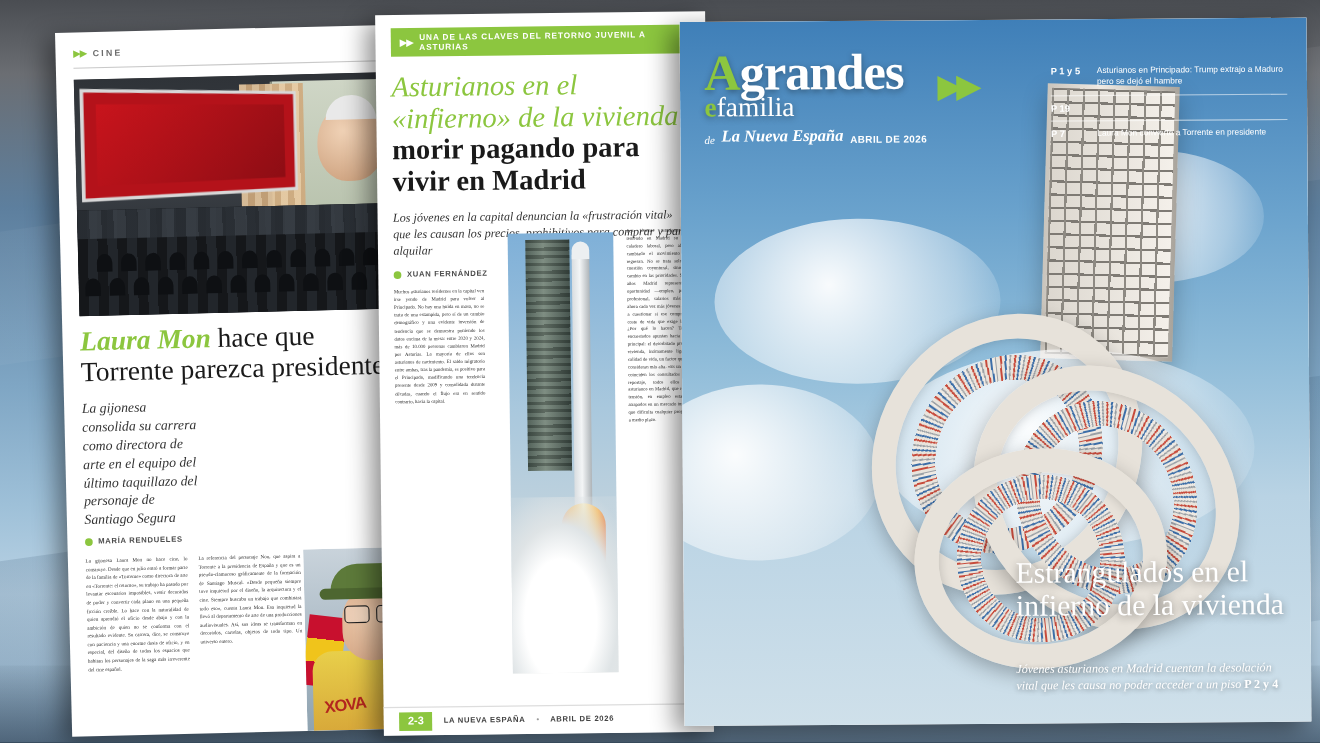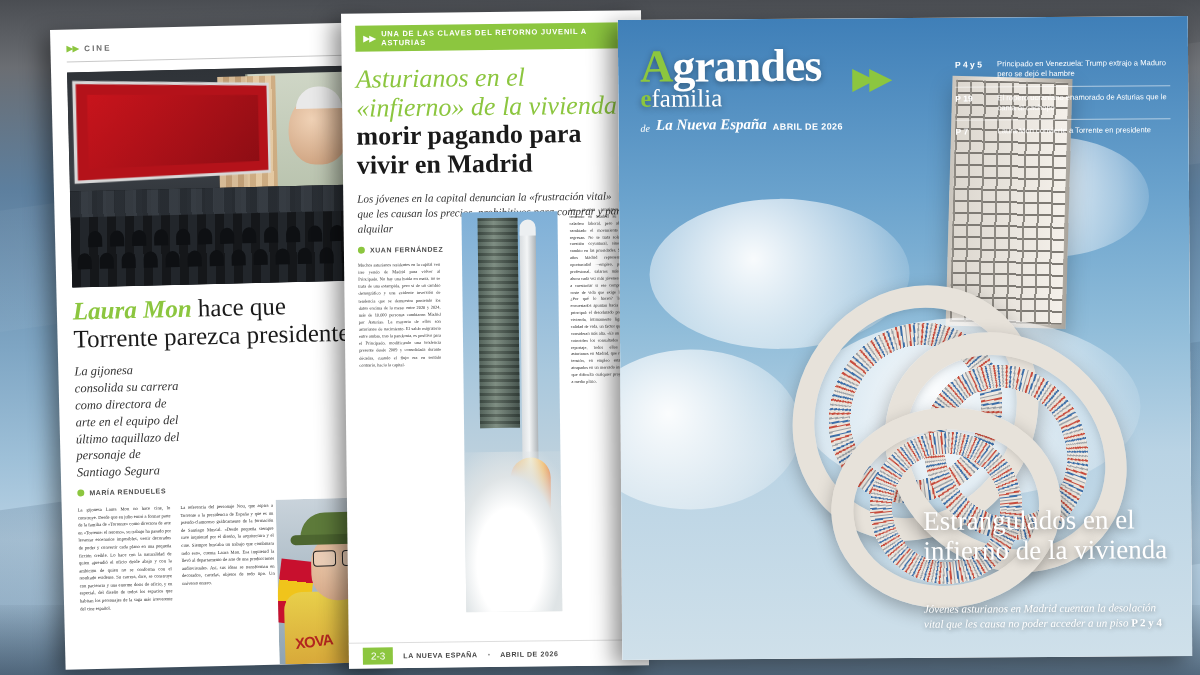--- a/index.html
+++ b/index.html
@@ -213,21 +213,21 @@
   .r-smoke{
     position:absolute; left:-10px; bottom:0; width:120px; height:160px;
     background:radial-gradient(ellipse at 45% 70%,#ffffff 0 35%,#dfe4e6 55%,rgba(223,228,230,.2) 80%);
   }
   .mid-footer {
     position:absolute; left:0; bottom:0; width:100%; height:26px;
     display:flex; align-items:center; gap:10px; padding:0 14px;
     background:#fff; border-top:1px solid #ddd;
   }
   .pg-badge {
-    background:#8cc63f; color:#fff; font-size:10px; font-weight:normal;
+    background:#8cc63f; color:#fff; font-size:10px; font-weight:bold;
     padding:3px 8px;
   }
   .mid-footer .f-txt { font-size:7px; font-weight:bold; color:#444; letter-spacing:.6px; }
   .mid-footer .f-sep { font-size:7px; color:#999; }
 
   
   #page-cover {
     left:620px; top:18px; width:570px; height:640px;
     transform:rotate(-0.4deg);
     background:#fff; padding:0;
@@ -490,26 +490,25 @@
       <div class="mh-arrows">▶▶</div>
       <div class="mh-foot">
         <span class="mh-de">de</span>
         <span class="mh-lne">La Nueva España</span>
         <span class="mh-date">ABRIL DE 2026</span>
       </div>
     </div>
 
     <div class="cov-index">
       <div class="ci-row">
-        <span class="ci-pg">P 4 y 5</span>
-        <span class="ci-tx">Principado en Venezuela: Trump extrajo a Maduro pero se dejó el hambre</span>
+        <span class="ci-pg">P 1 y 5</span>
+        <span class="ci-tx">Asturianos en Principado: Trump extrajo a Maduro pero se dejó el hambre</span>
       </div>
       <div class="ci-row">
         <span class="ci-pg">P 19</span>
-        <span class="ci-tx">El ropero ucraniano enamorado de Asturias que le canta al cachopo</span>
       </div>
       <div class="ci-row">
         <span class="ci-pg">P 7</span>
         <span class="ci-tx">Laura Mon convierte a Torrente en presidente</span>
       </div>
     </div>
 
     <div class="cov-head">
       <div class="t">Estrangulados en el infierno de la vivienda</div>
     </div>

